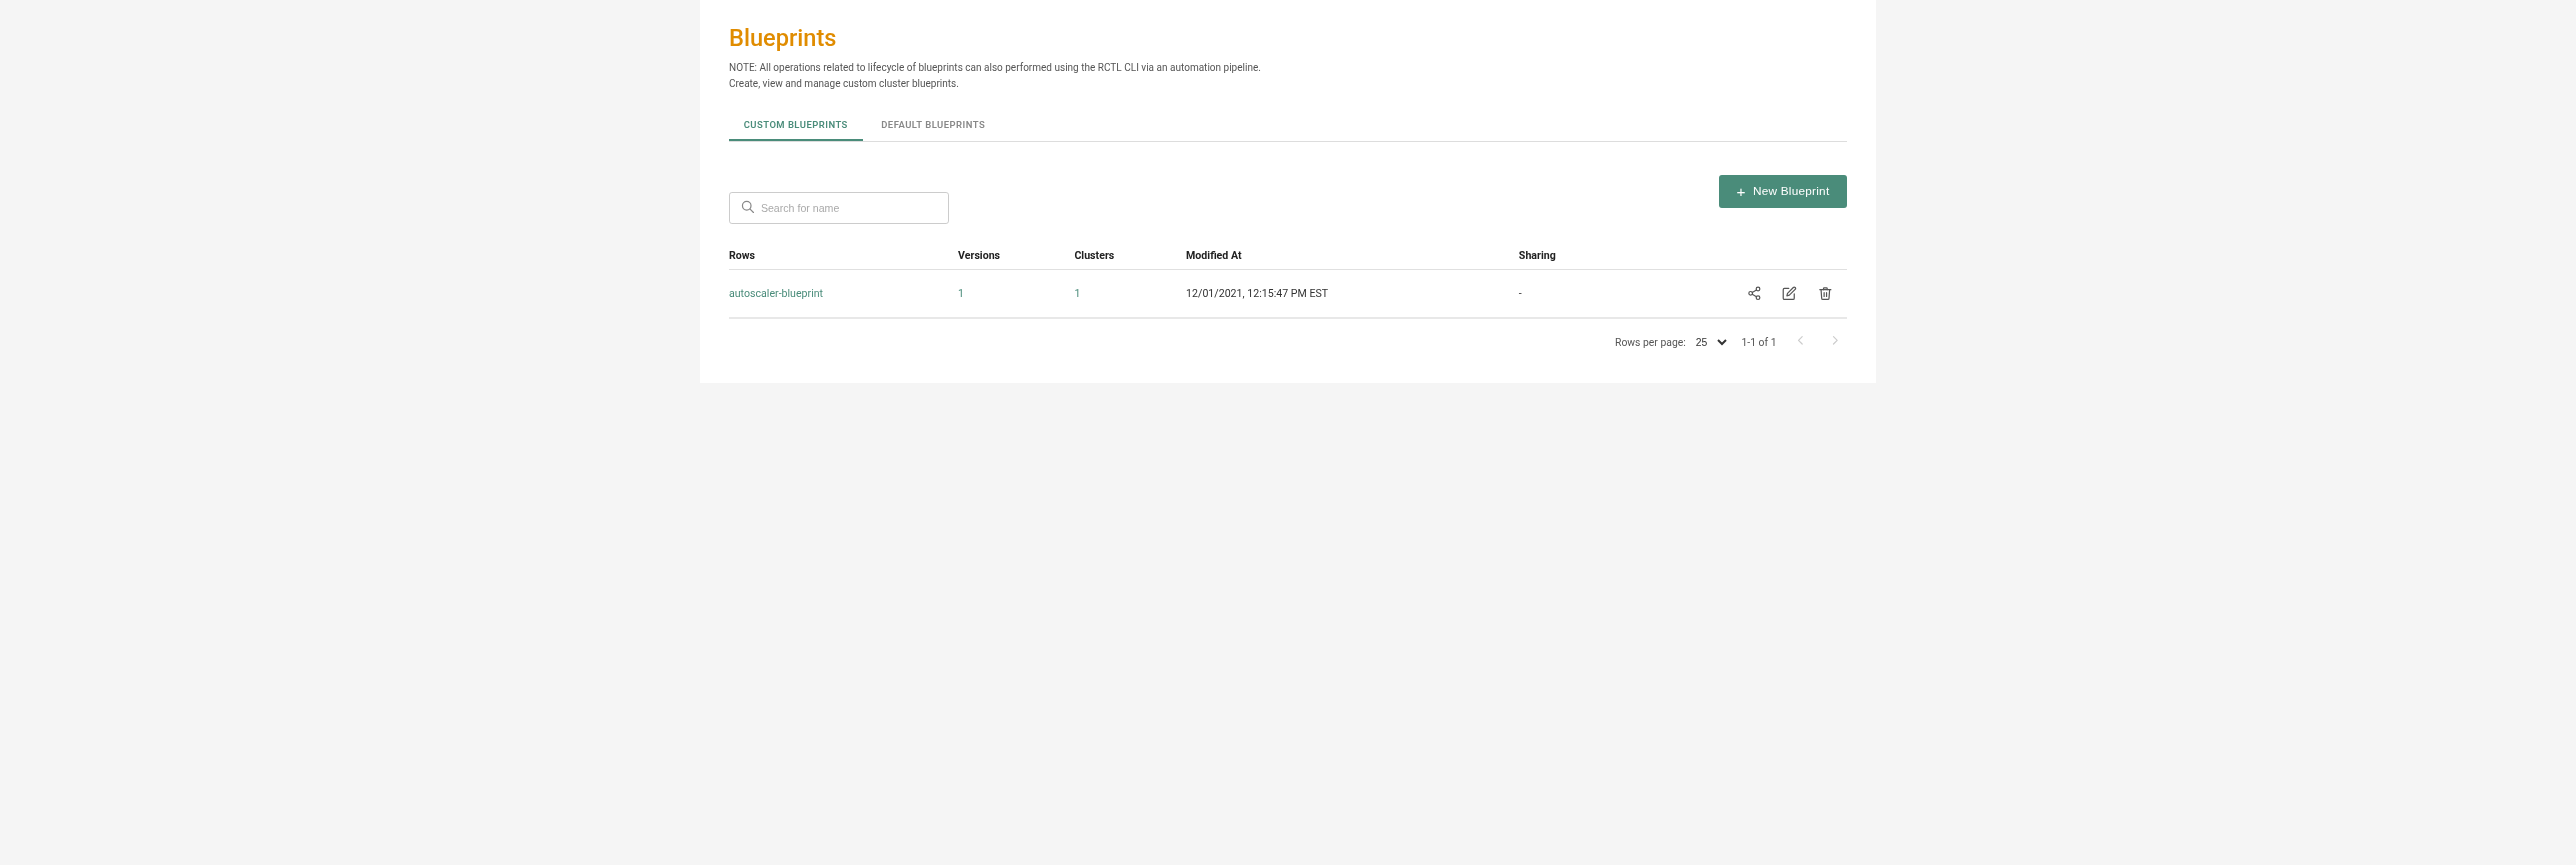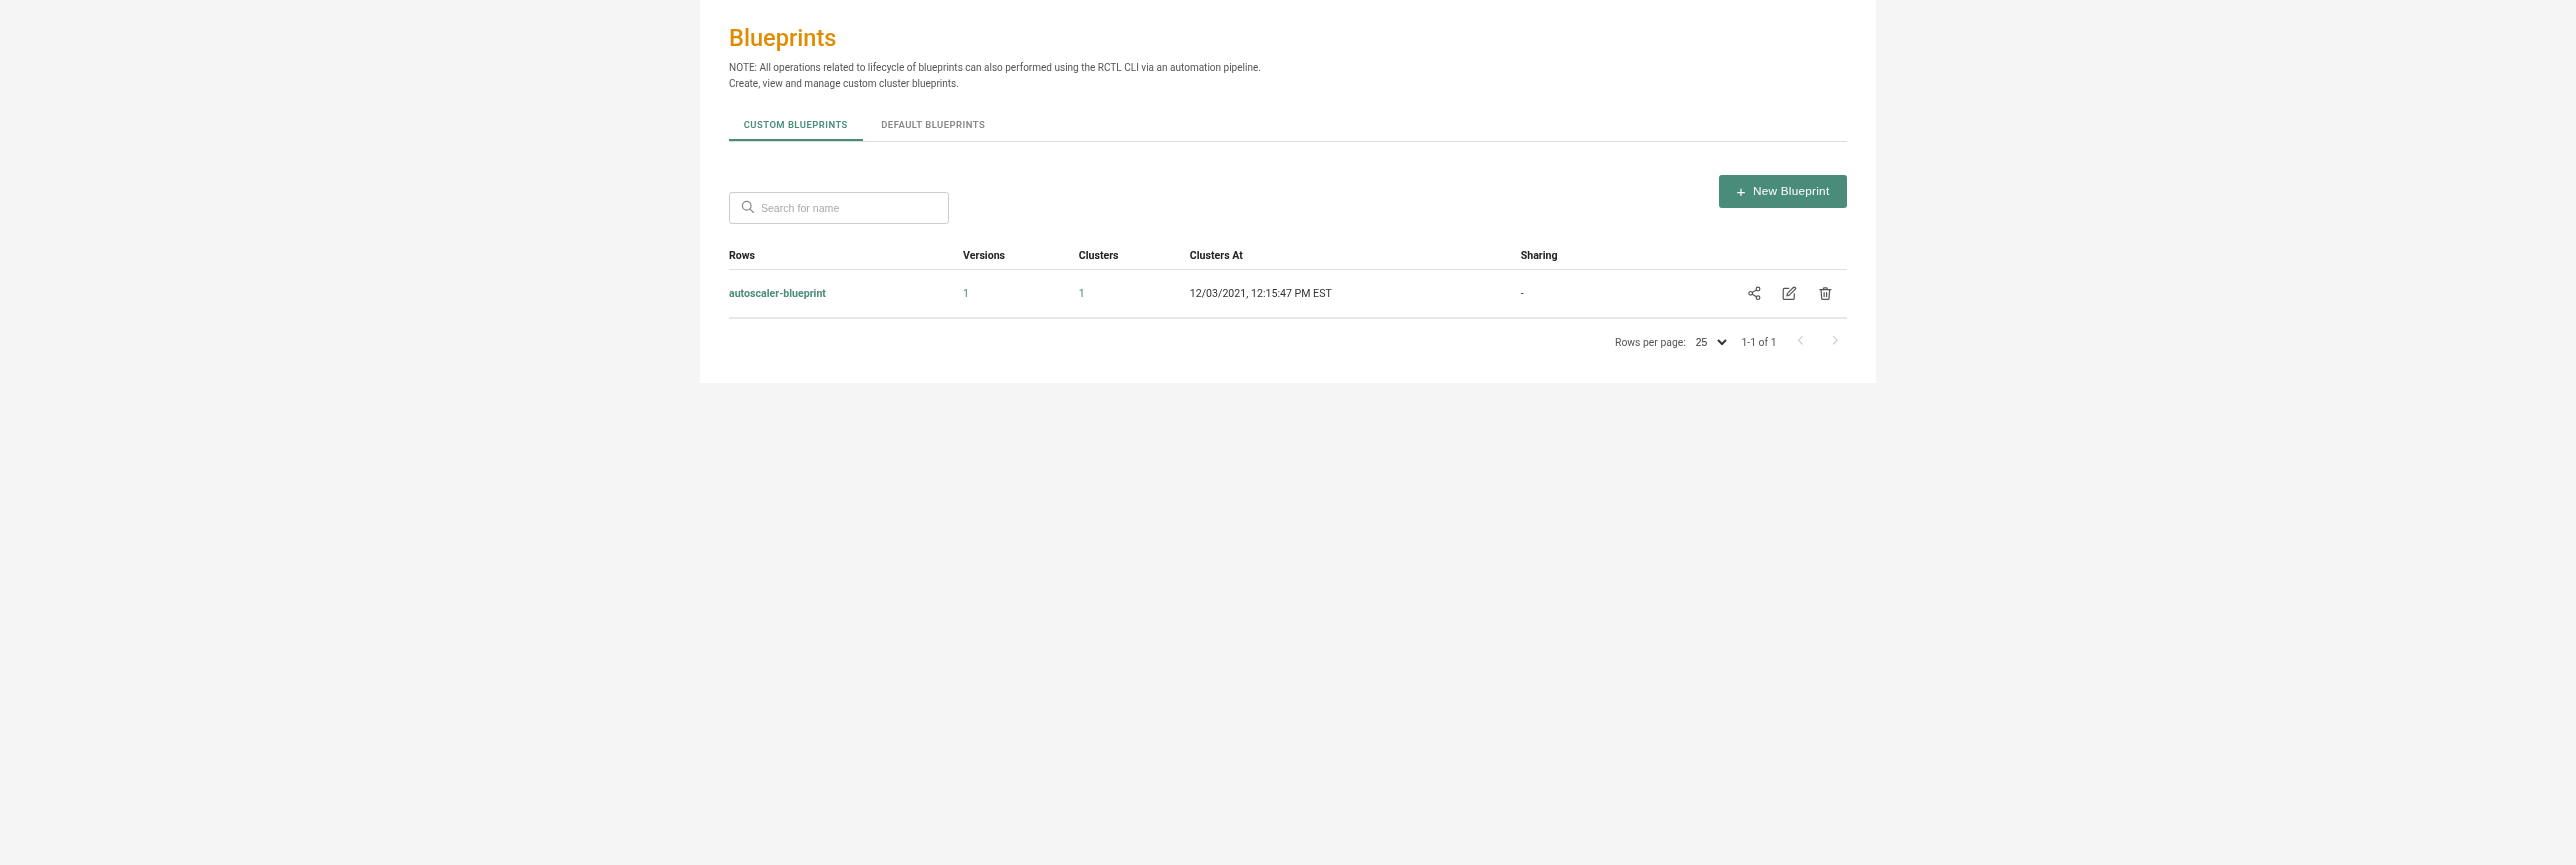--- a/index.html
+++ b/index.html
@@ -129,21 +129,20 @@
     .data-table tbody tr {
       border-bottom: 0.7px solid #e8e8e8;
     }
     .data-table td {
       padding: 13.2px 11.8px 13.2px 0;
       color: #333;
       vertical-align: middle;
     }
     .data-table td:first-child {
       padding-left: 0;
-      font-weight: bold;
     }
     .link-text {
       color: #4a8c7a;
       cursor: pointer;
       text-decoration: none;
     }
     .actions-cell {
       display: flex;
       align-items: center;
       gap: 14.7px;
@@ -252,38 +251,38 @@
         <span>New Blueprint</span>
       </button>
     </div>
 
     <table class="data-table">
       <thead>
         <tr>
           <th>Rows</th>
           <th>Versions</th>
           <th>Clusters</th>
-          <th>Clusters At</th>
+          <th>Modified At</th>
           <th>Sharing</th>
           <th></th>
         </tr>
       </thead>
       <tbody id="table-body">
 
       <tr>
       <td>
         <a class="link-text">autoscaler-blueprint</a>
       </td>
       <td>
         <a class="link-text">1</a>
       </td>
       <td>
         <a class="link-text">1</a>
       </td>
-      <td>12/03/2021, 12:15:47 PM EST</td>
+      <td>12/01/2021, 12:15:47 PM EST</td>
       <td>-</td>
       <td>
         <div class="actions-cell">
           <span class="action-icon" title="Share">
             <svg class="icon-svg" viewBox="0 0 24 24" width="14.7" height="14.7" stroke="#555" fill="none">
               <circle cx="18" cy="5" r="3"></circle>
               <circle cx="6" cy="12" r="3"></circle>
               <circle cx="18" cy="19" r="3"></circle>
               <line x1="8.59" y1="13.51" x2="15.42" y2="17.49"></line>
               <line x1="15.41" y1="6.51" x2="8.59" y2="10.49"></line>

